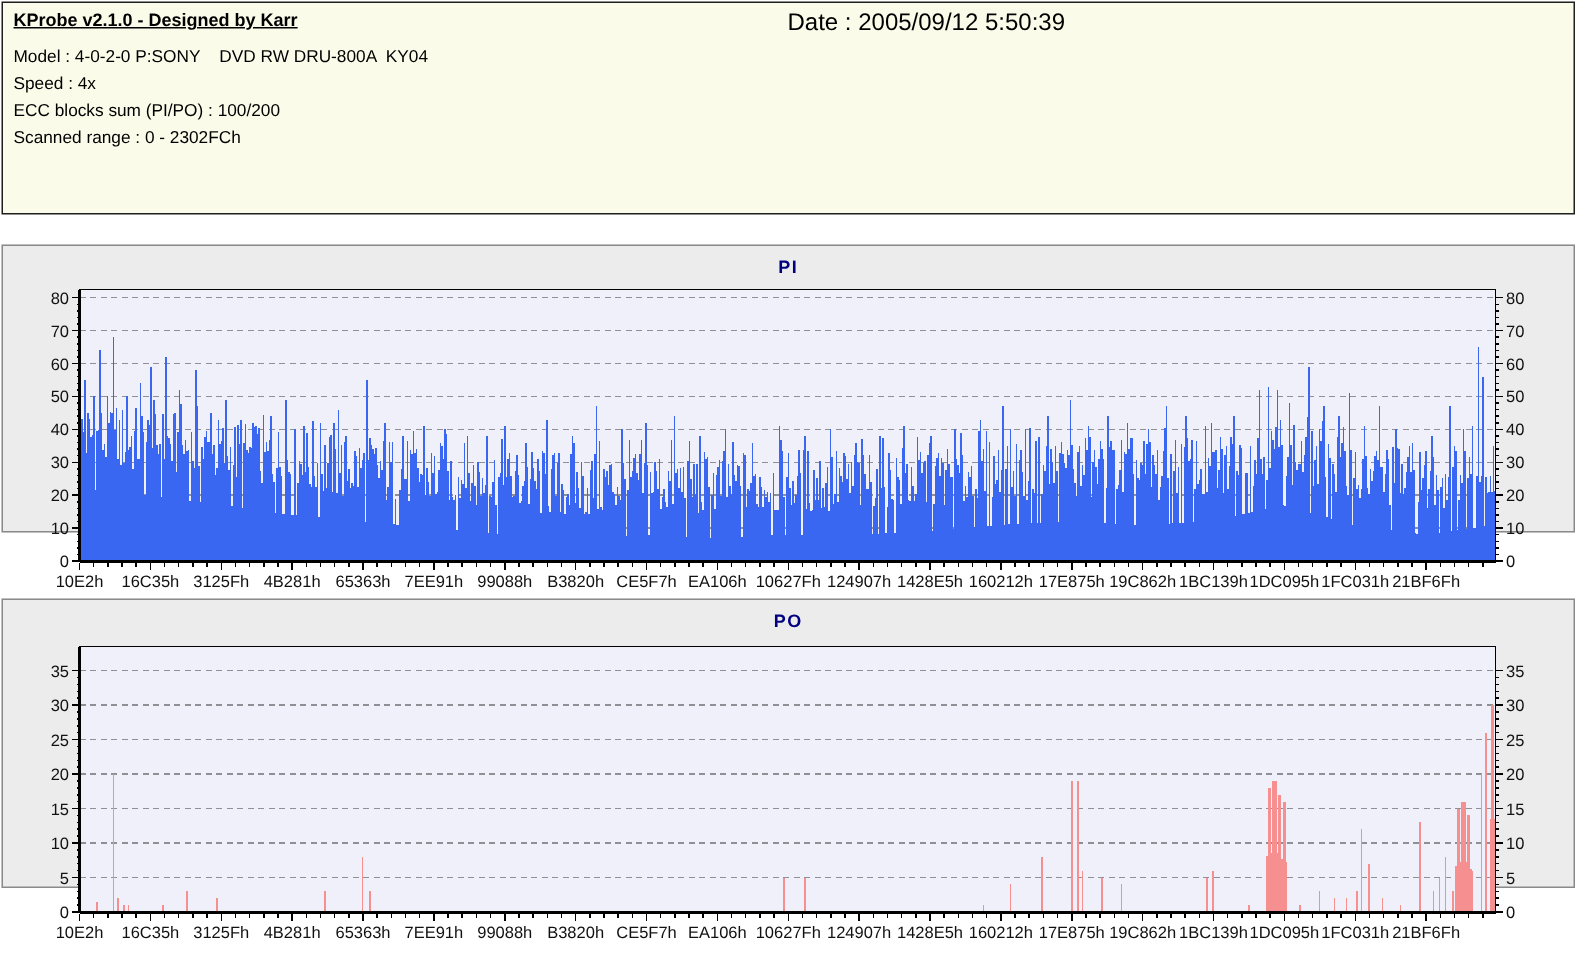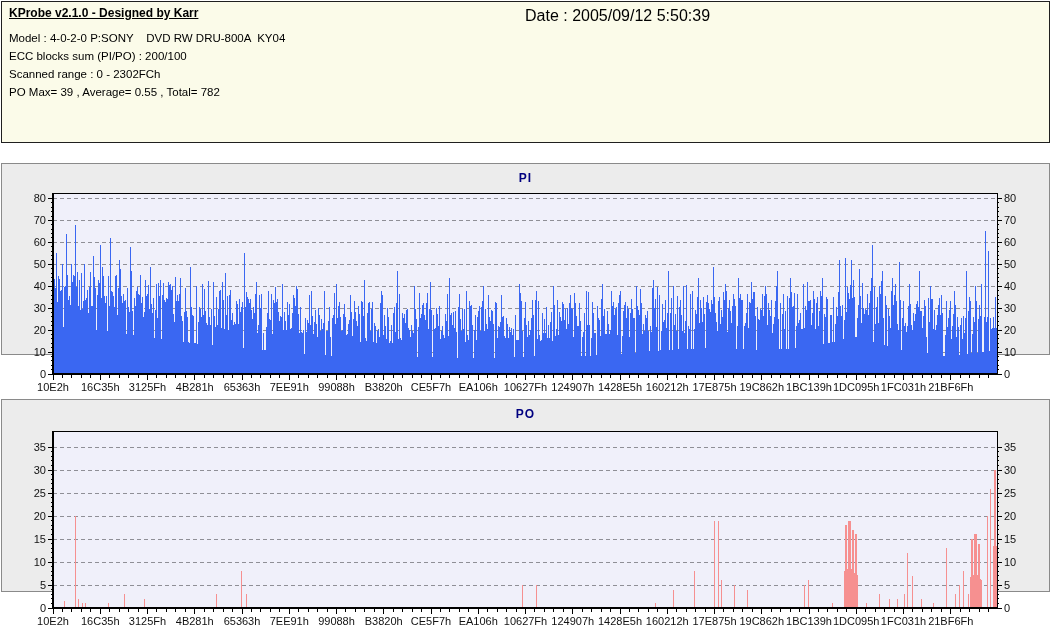--- a/index.html
+++ b/index.html
@@ -34,23 +34,23 @@
 </head>
 <body>
 
 <div id="screen">
 
   <div class="header-panel">
     <div class="app-title">KProbe v2.1.0 - Designed by Karr</div>
     <div class="scan-date">Date : 2005/09/12 5:50:39</div>
     <div class="info-block">
       <div class="info-line">Model : 4-0-2-0 P:SONY    DVD RW DRU-800A  KY04</div>
-      <div class="info-line">ECC blocks sum (PI/PO) : 200/100</div>
+      <div class="info-line">Speed : 4x</div>
+      <div class="info-line">ECC blocks sum (PI/PO) : 100/200</div>
       <div class="info-line">Scanned range : 0 - 2302FCh</div>
-      <div class="info-line">PO Max= 39 , Average= 0.55 , Total= 782</div>
     </div>
   </div>
 
   <div id="pi-panel" class="chart-panel">
     <div class="chart-title">PI</div>
     <svg id="pi-svg" class="chart" width="1047" height="208">
         <rect x="51" y="5" width="944" height="181" fill="#F0F0FA" shape-rendering="crispEdges"></rect>
         <line x1="51" y1="164.06060606060606" x2="995" y2="164.06060606060606" stroke="#8F8F96" stroke-width="1" stroke-dasharray="4 3" shape-rendering="crispEdges"></line>
         <line x1="51" y1="142.12121212121212" x2="995" y2="142.12121212121212" stroke="#8F8F96" stroke-width="1" stroke-dasharray="4 3" shape-rendering="crispEdges"></line>
         <line x1="51" y1="120.18181818181819" x2="995" y2="120.18181818181819" stroke="#8F8F96" stroke-width="1" stroke-dasharray="4 3" shape-rendering="crispEdges"></line>

